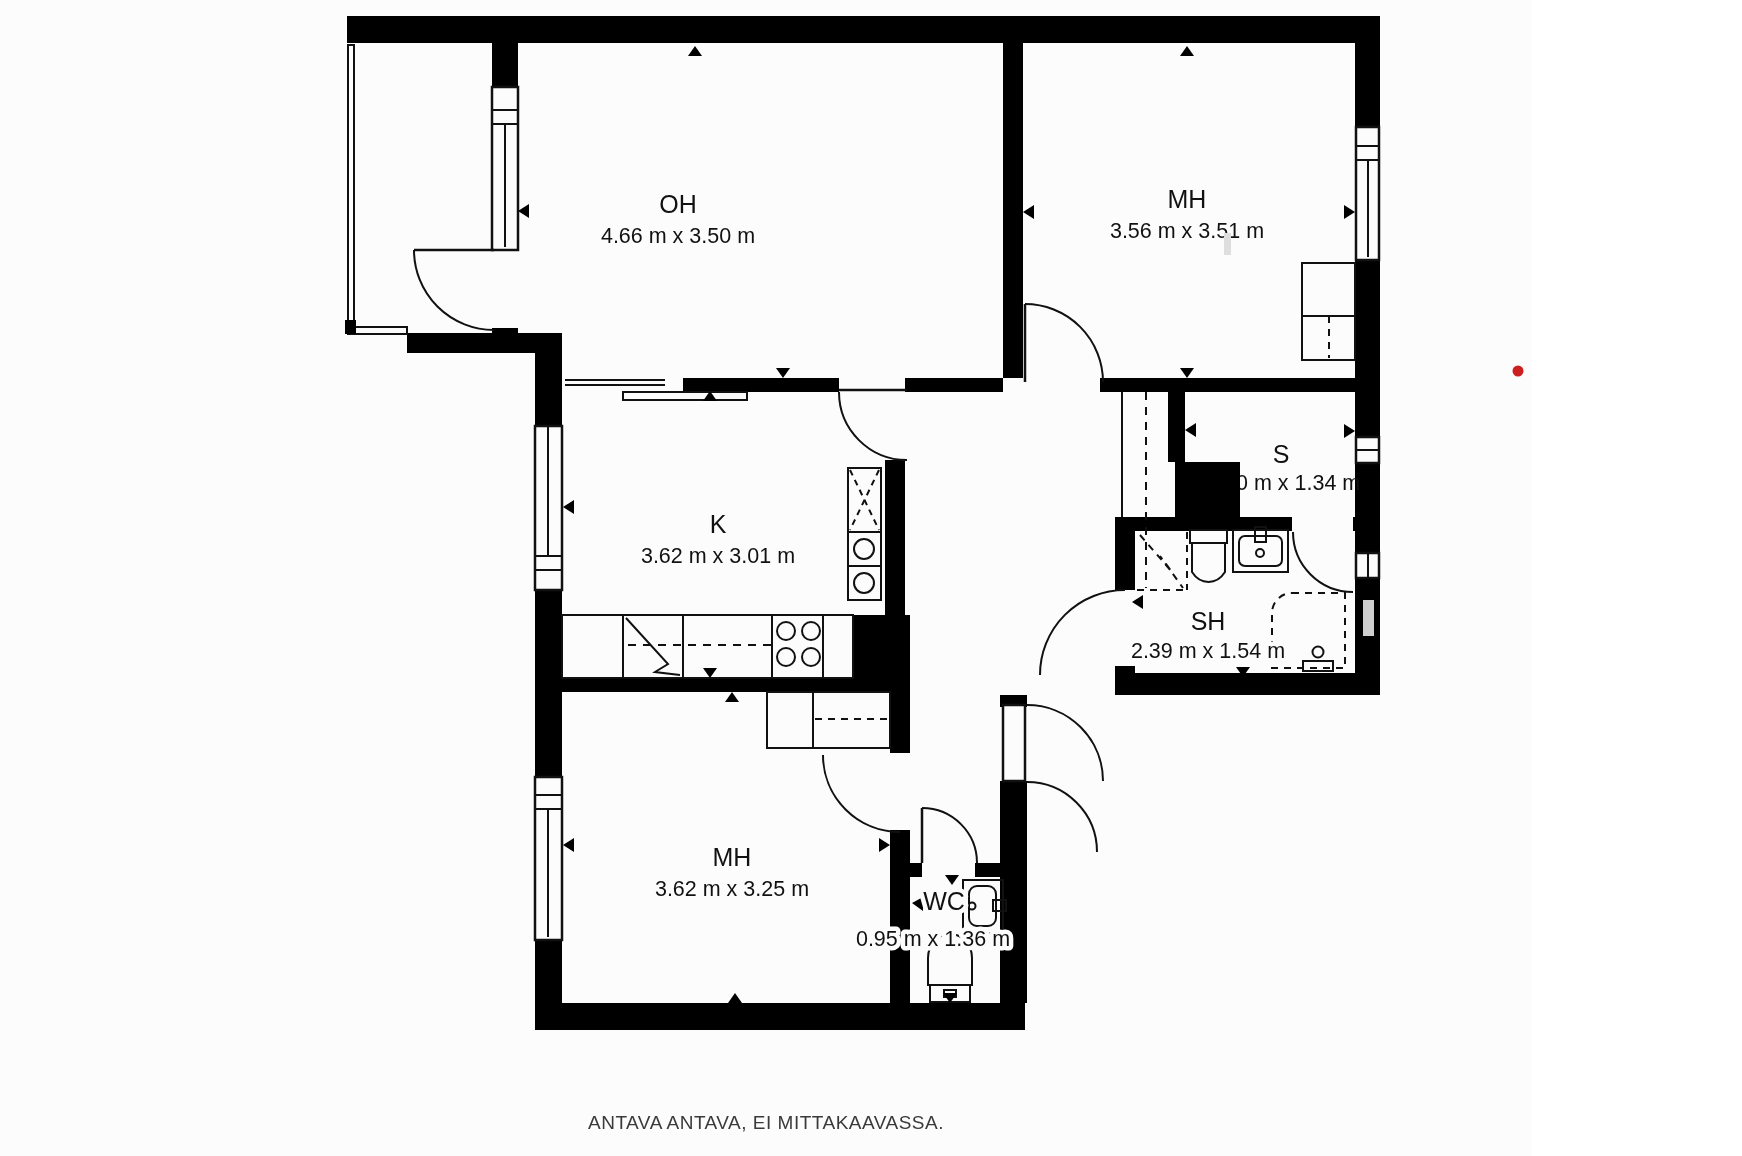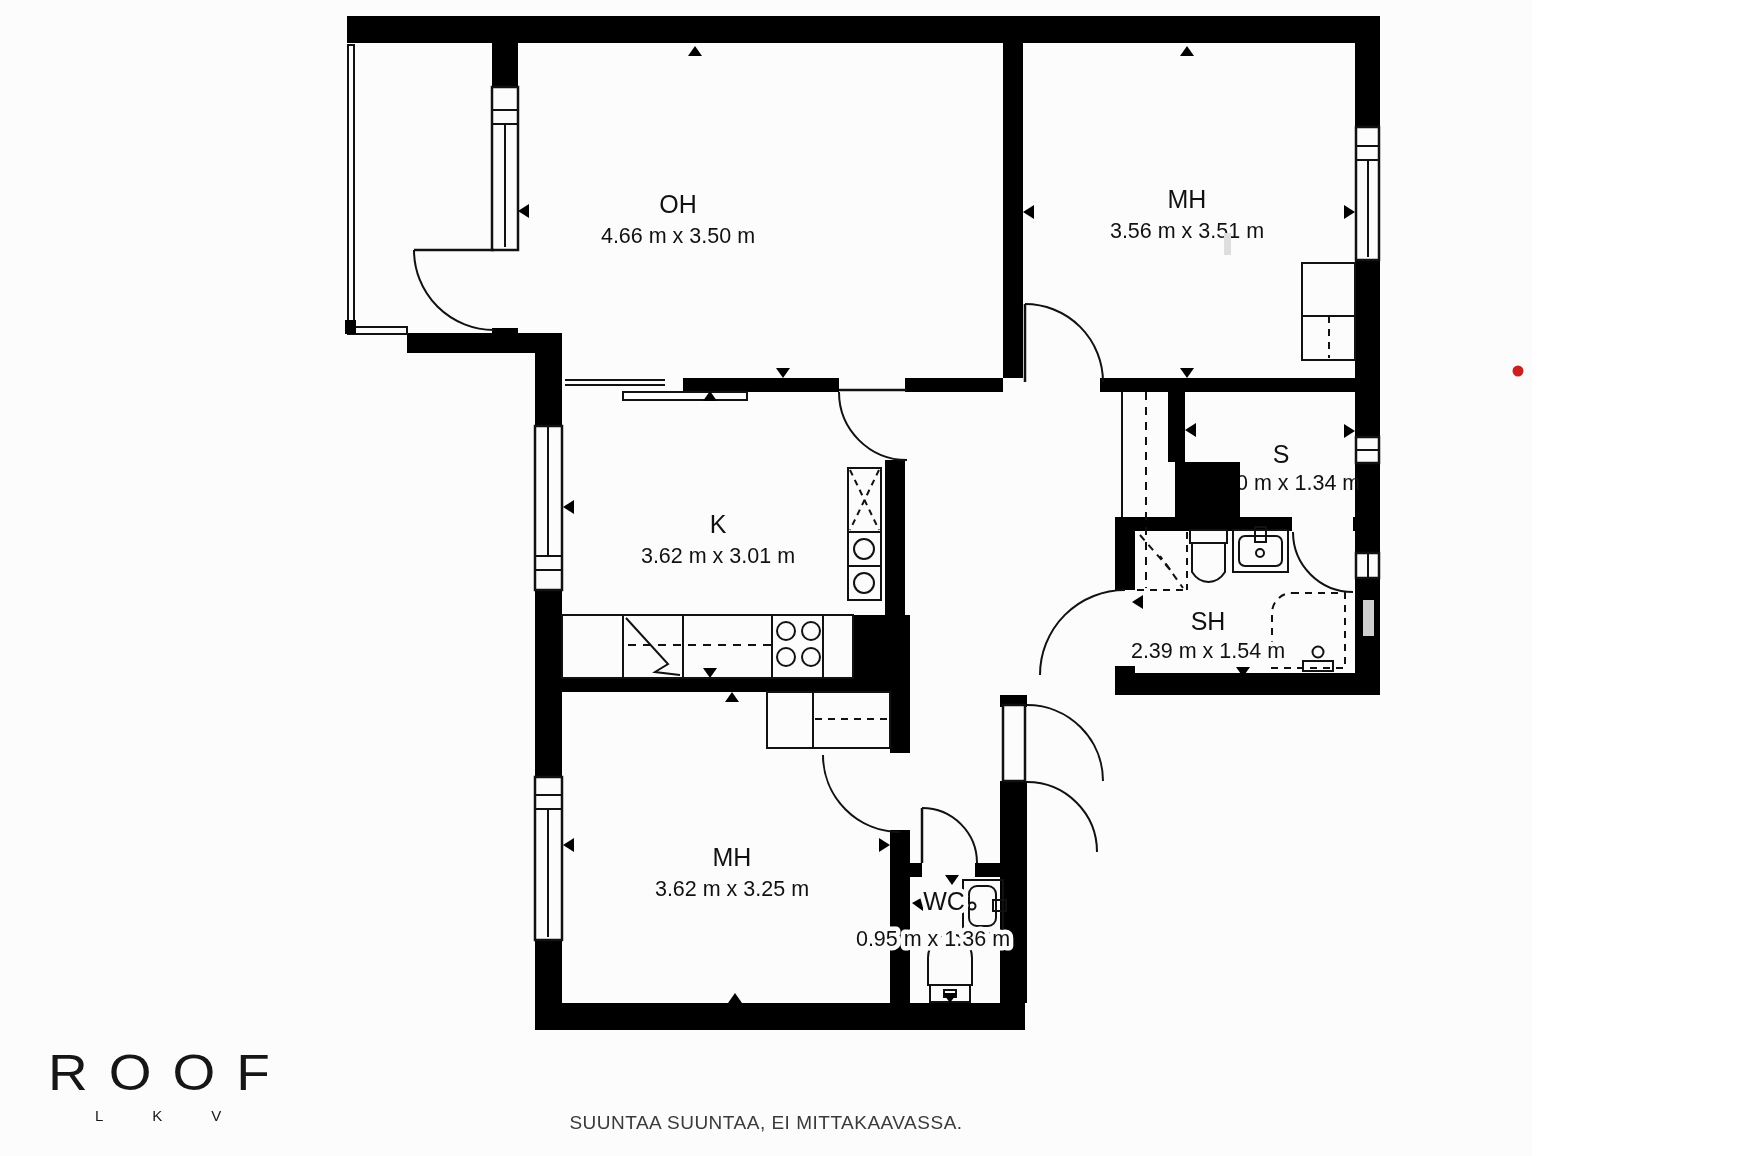--- a/index.html
+++ b/index.html
@@ -277,20 +277,16 @@
     <text class="dim halo" x="933" y="946">0.95 m x 1.36 m</text>
   </g>
 
   <g>
     <rect x="1363" y="600" width="11" height="36" fill="#cfcfcf"></rect>
     <rect x="1224" y="233" width="7" height="22" fill="#dedede"></rect>
     <circle cx="1518" cy="371" r="5.5" fill="#cc2020"></circle>
   </g>
 </svg>
 
-  <div class="logo">
-    <div class="name">ROOF</div>
-    <div class="sub">LKV</div>
-  </div>
-
-  <div class="footer">SUUNTAA SUUNTAA, EI MITTAKAAVASSA.</div>
+
+  <div class="footer">ANTAVA ANTAVA, EI MITTAKAAVASSA.</div>
 
 </div>
 
 </body></html>

